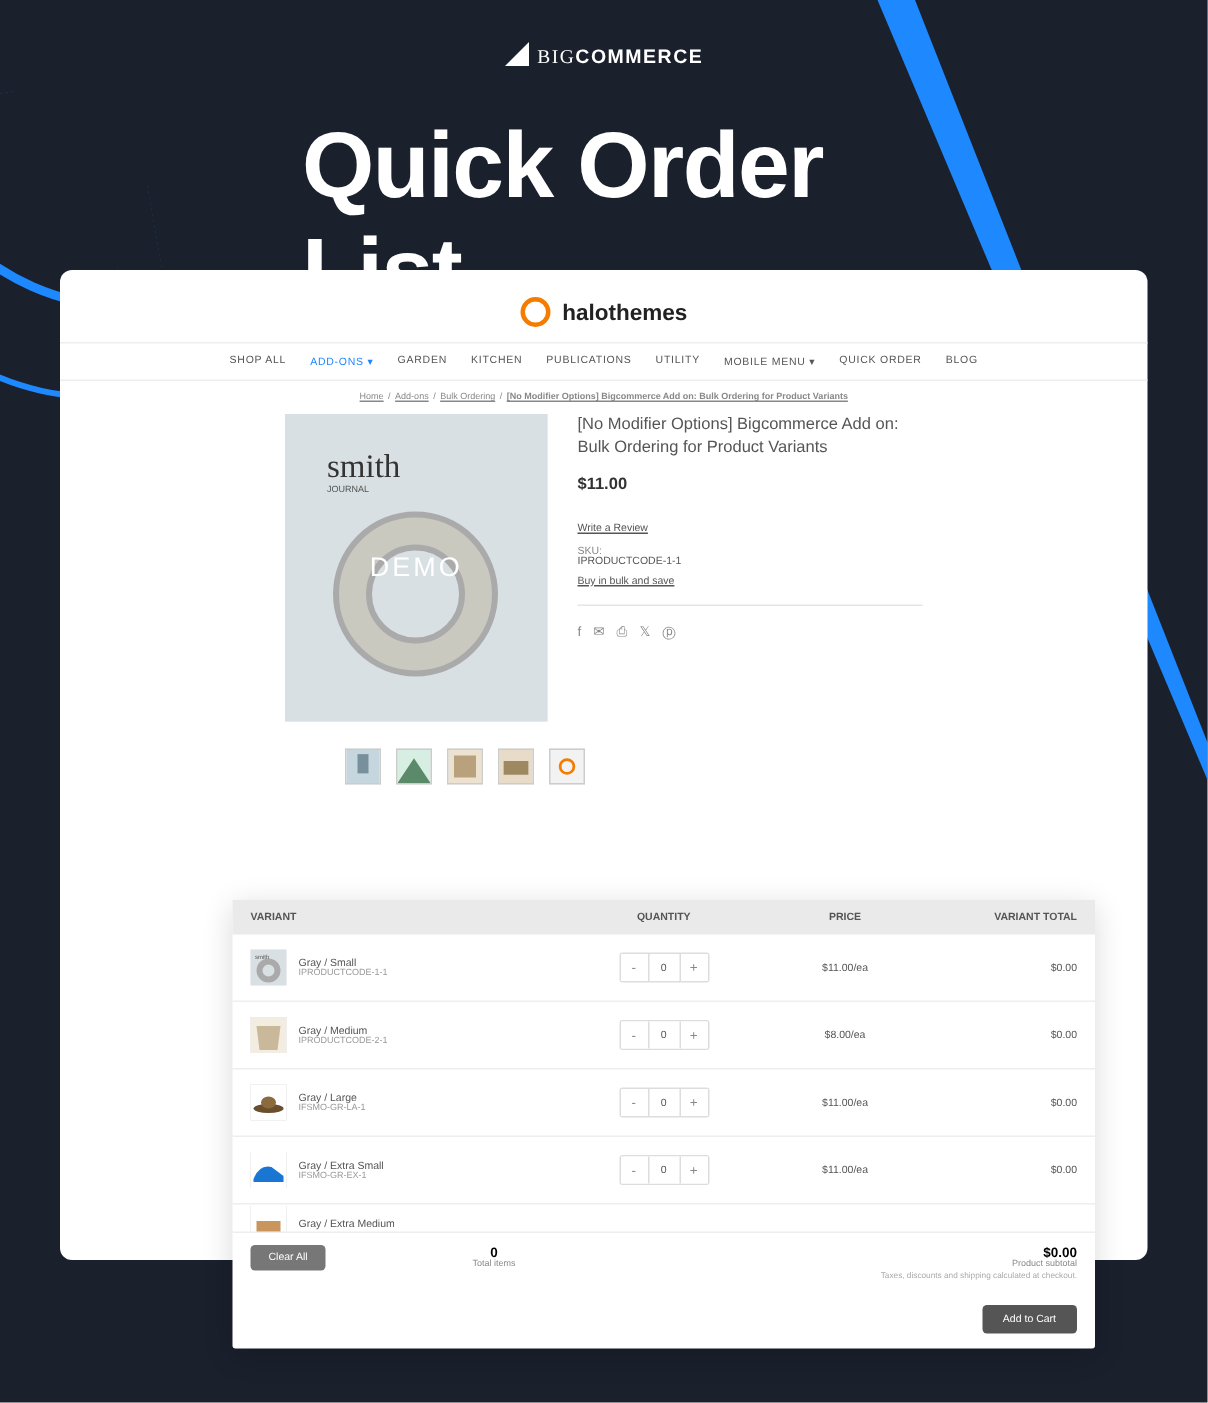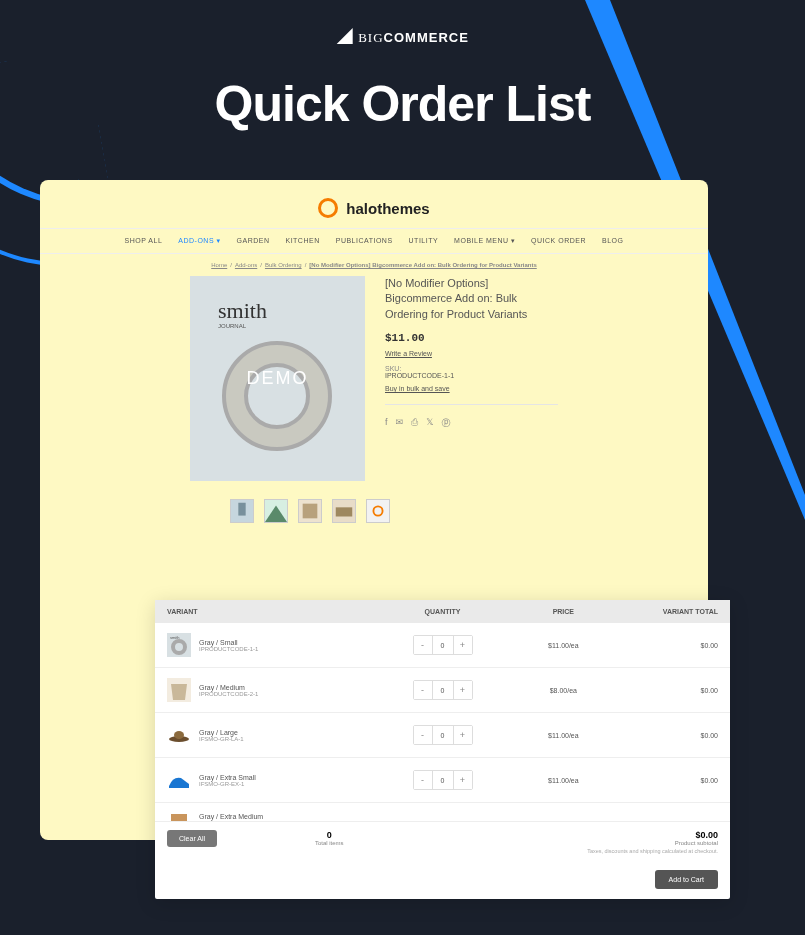--- a/index.html
+++ b/index.html
@@ -26,25 +26,25 @@
     border-left:195px solid transparent;
     border-top:495px solid #1a202c;
     z-index:1;
   }
 
   .bc-logo { position:absolute; left:50%; top:30px; transform:translateX(-50%); display:flex; align-items:center; color:#fff; z-index:5;}
   .bc-tri { width:0; height:0; border-left:16px solid transparent; border-bottom:16px solid #fff; margin-right:6px; position:relative; top:-2px;}
   .bc-text { font-size:13px; letter-spacing:1px; font-weight:600; }
   .bc-text .light { font-weight:300;font-family:Liberation Serif, serif; }
 
-  .main-title { position:absolute; top:75px; left:50%; transform:translateX(-50%); color:#fff; font-size:50px; font-weight:700; letter-spacing:-1px; z-index:5;}
+  .main-title { position:absolute; top:75px; left:50%; transform:translateX(-50%); color:#fff; font-size:62px; font-weight:700; letter-spacing:-1px; z-index:5;}
 
   .frame {
-    position:absolute; top:180px; left:40px; width:668px; height:660px;
-    background:#fef9c3; border-radius:8px;
+    position:absolute; top:180px; left:40px; width:725px; height:660px;
+    background:#ffffff; border-radius:8px;
     z-index:4;
   }
 
   
   .site-logo { display:flex; align-items:center; justify-content:center; gap:8px; padding:18px 0 10px;}
   .site-logo-circle {
     width:20px; height:20px; border-radius:50%;
     border:3px solid #f57c00;
   }
   .site-logo-text { font-size:15px; font-weight:600; color:#222;}
@@ -60,21 +60,21 @@
 
   .product-wrap { display:flex; padding:0 150px; gap:20px;}
   .product-image {
     width:175px; height:205px; background:#d5dde0; display:flex; align-items:center; justify-content:center; position:relative;
   }
   .demo-stamp { position:absolute; color:#fff; font-size:18px; font-weight:300; letter-spacing:2px;}
   .product-image svg { width:100%; height:100%; }
 
   .product-info { flex:1; font-size:10px; color:#333;}
   .product-title { font-size:11px; color:#555; margin-bottom:10px; line-height:1.4;}
-  .product-price { font-size:11px; font-weight:600; margin-bottom:6px;font-family:Liberation Mono, monospace;}
+  .product-price { font-size:11px; font-weight:600; margin-bottom:20px;}
   .product-link { font-size:7px; text-decoration:underline; color:#555; display:block; margin-bottom:8px; cursor:pointer;}
   .sku-label { font-size:7px; color:#888; }
   .sku-val { font-size:7px; color:#555; margin-bottom:6px;}
   .divider { border-top:1px solid #e5e5e5; margin:12px 0;}
   .socials { display:flex; gap:8px; color:#888; }
   .socials span { font-size:9px; cursor:pointer;}
 
   .thumbs { display:flex; gap:10px; justify-content:flex-start; padding:18px 0 10px 190px;}
   .thumb { width:24px; height:24px; border:1px solid #ccc; display:flex; align-items:center; justify-content:center; font-size:5px; background:#eee; overflow:hidden;}
 

